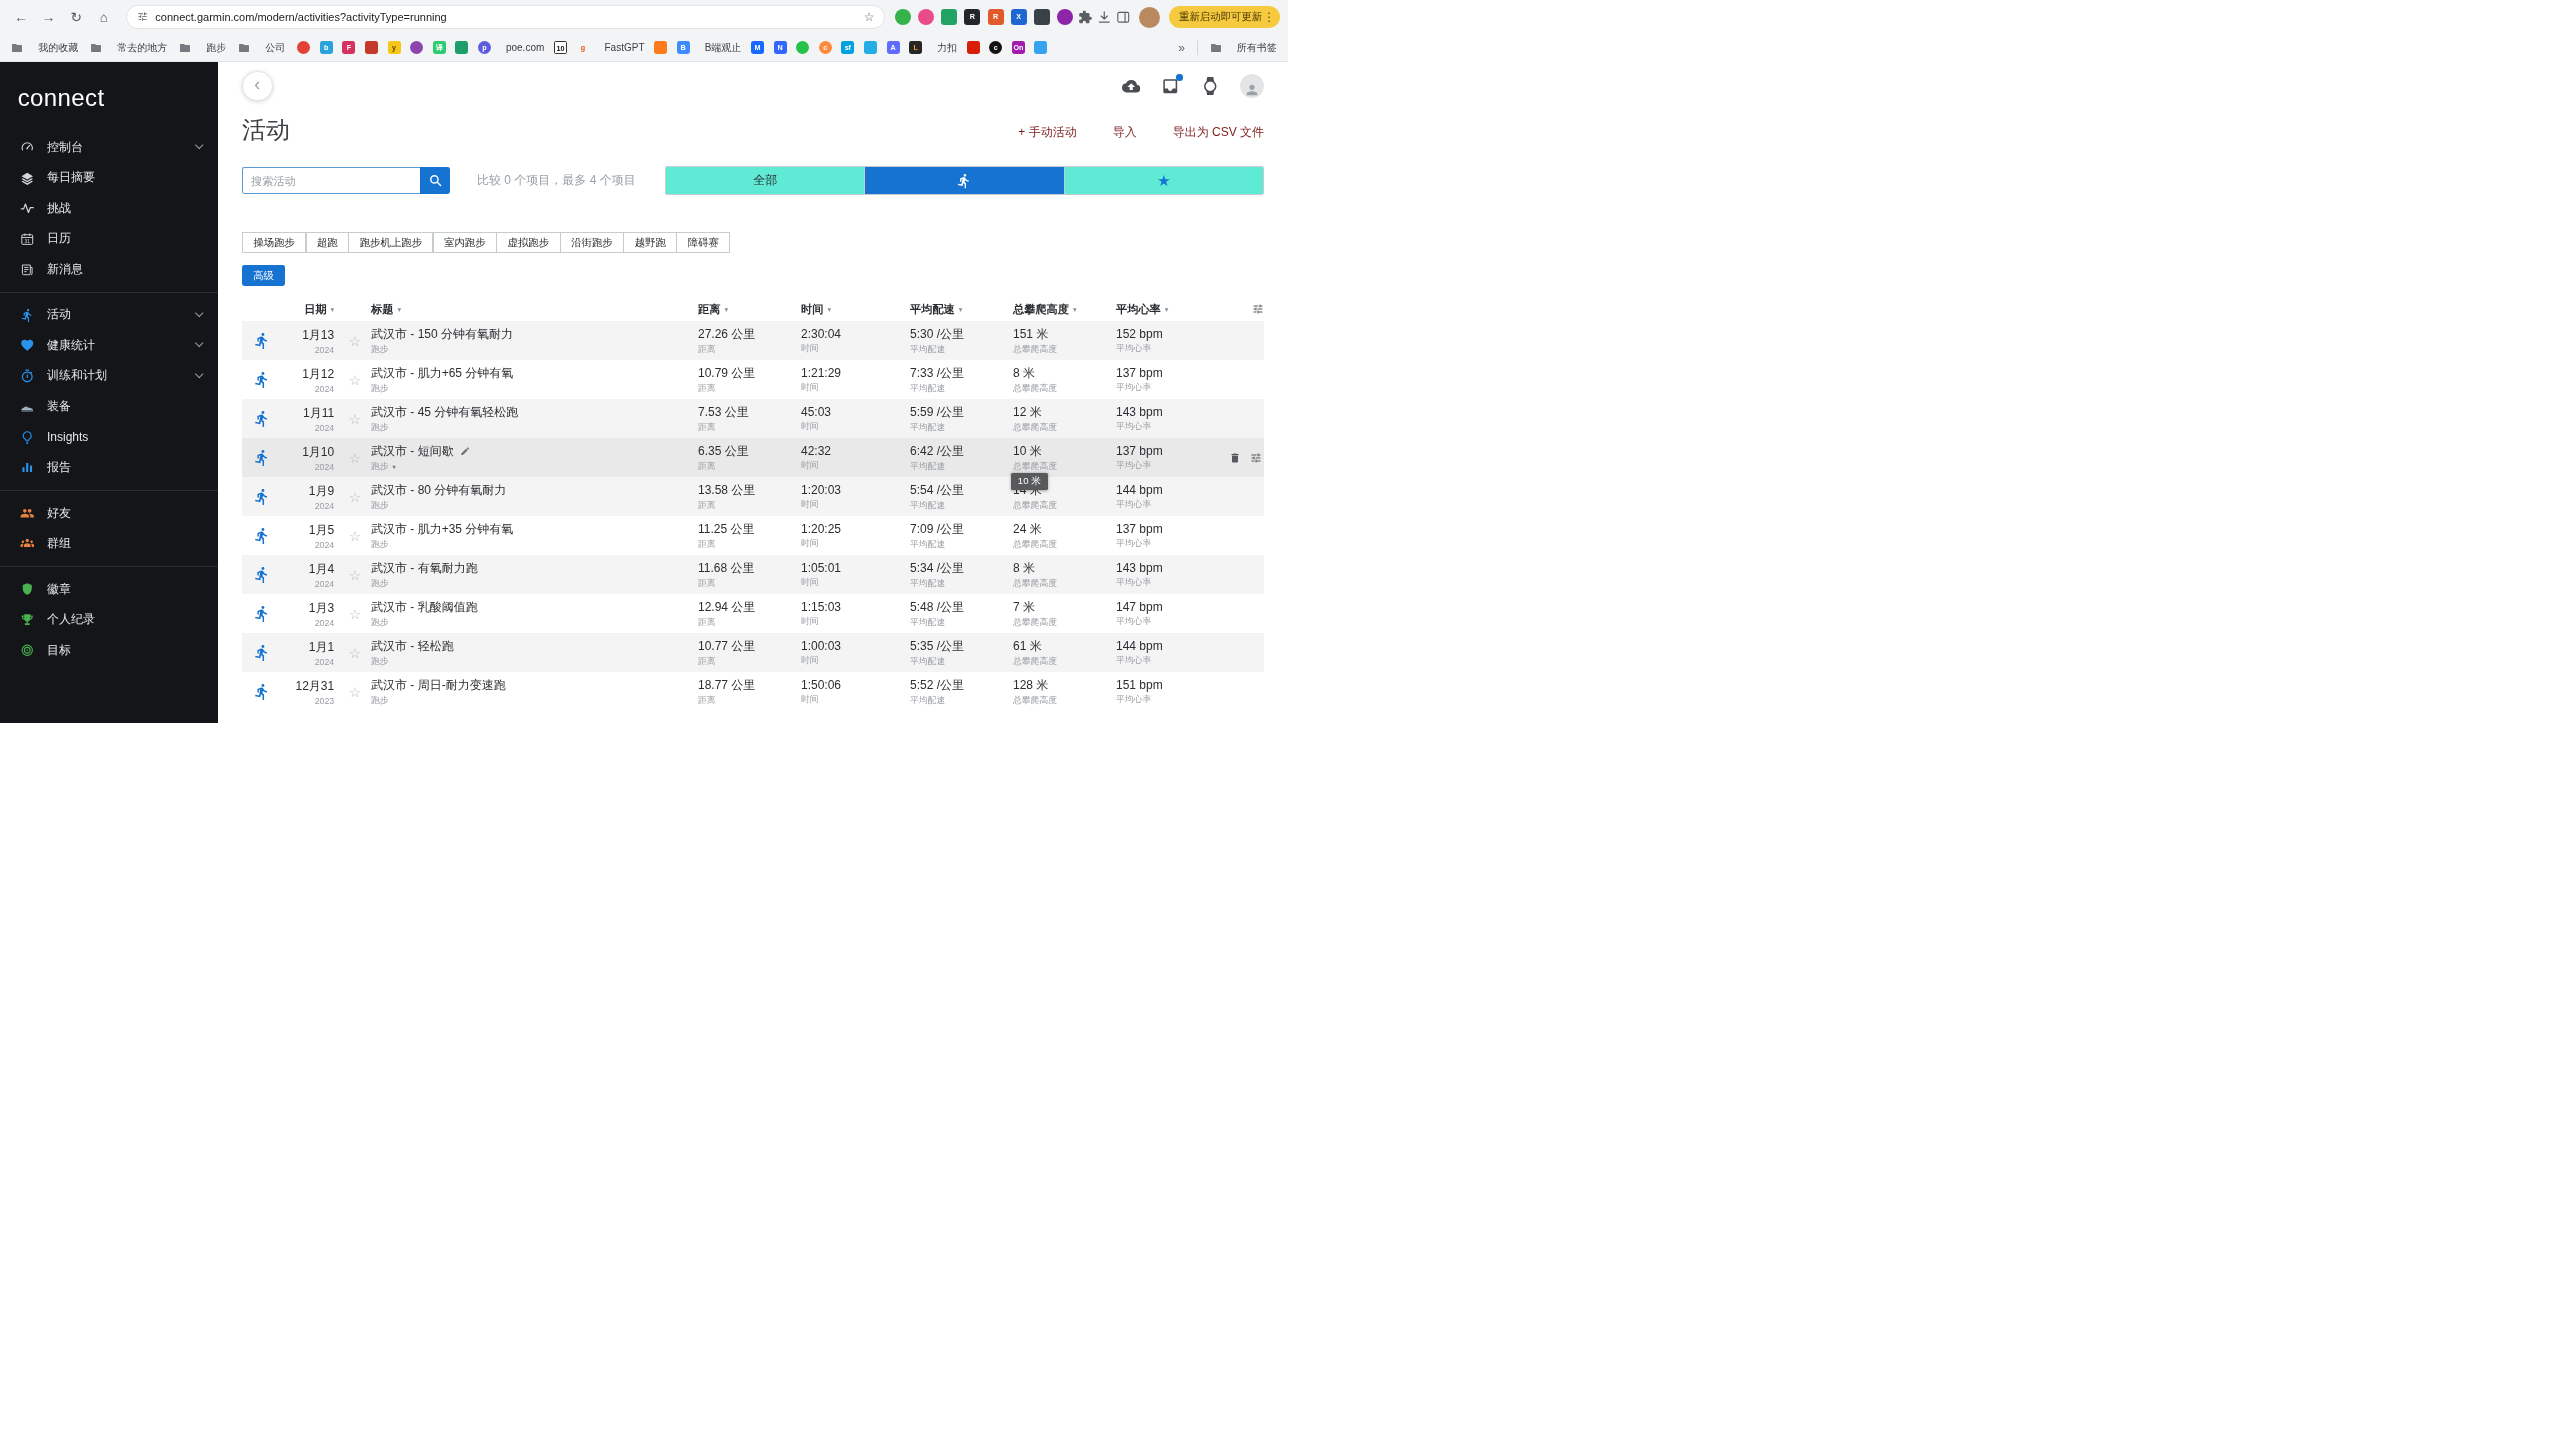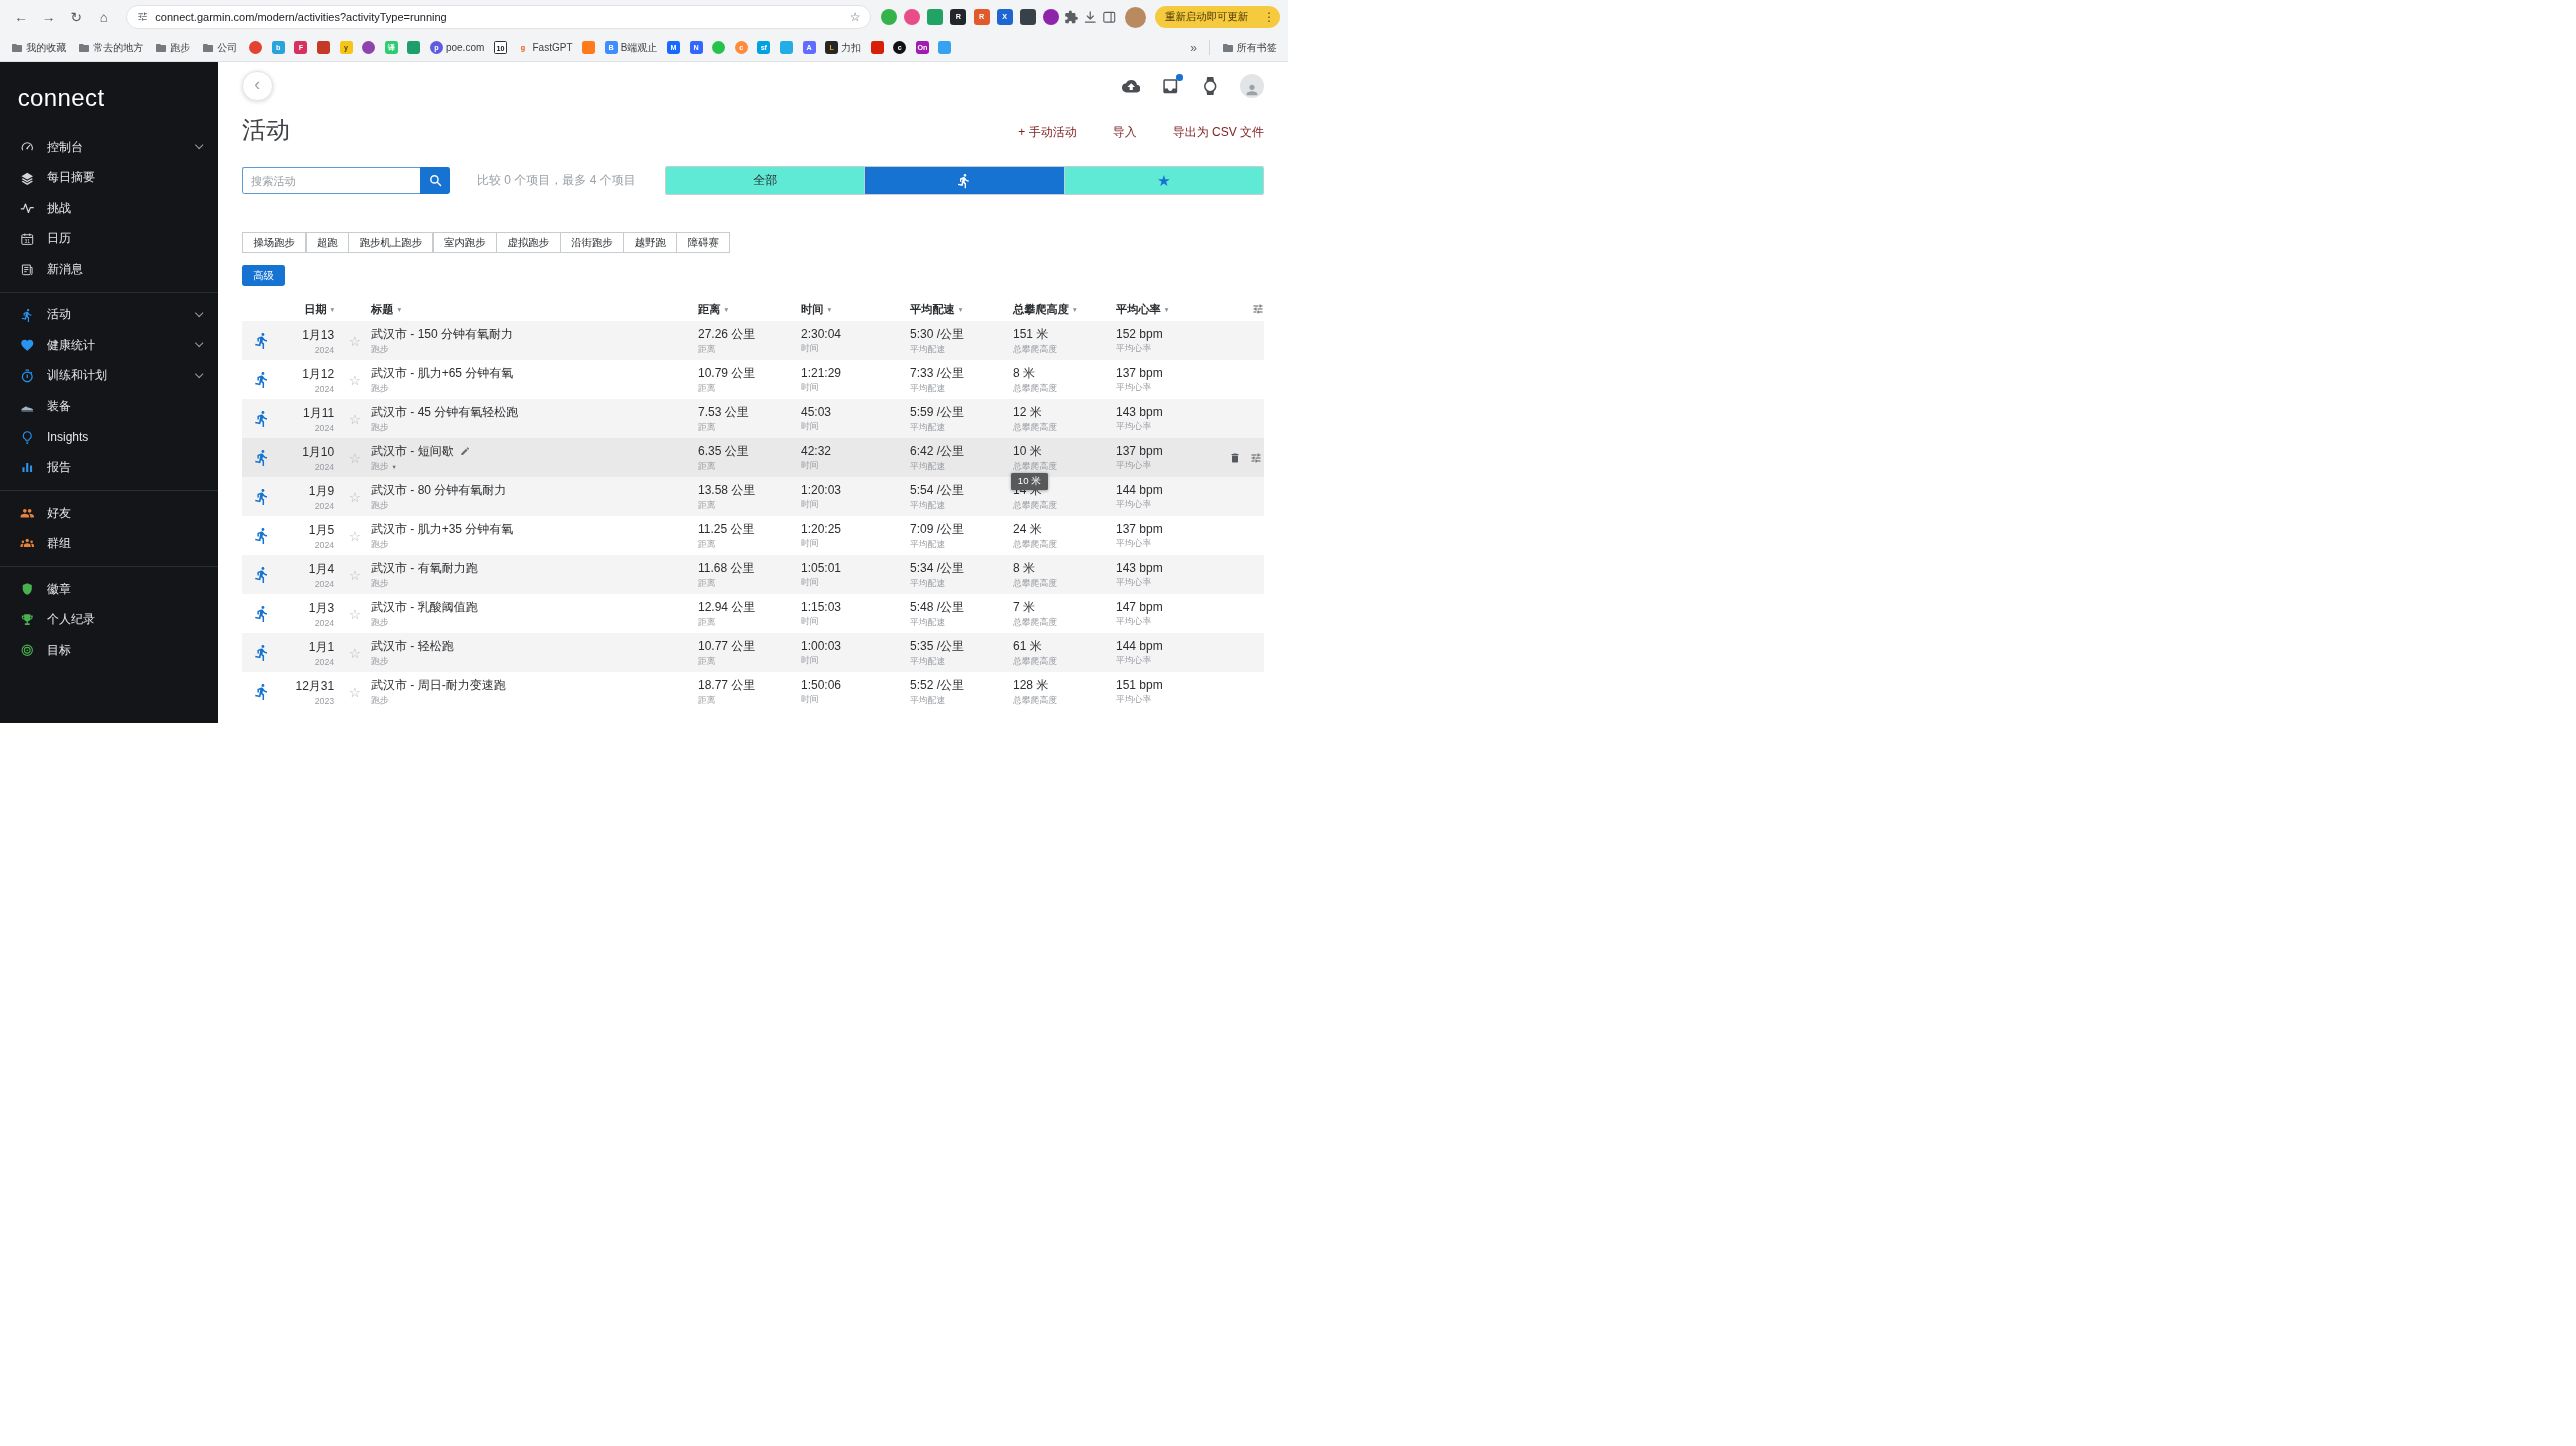--- a/index.html
+++ b/index.html
@@ -19,26 +19,26 @@
   .omnibox{flex:1 1 auto;height:24px;background:#fff;border:0.8px solid #e1e3e6;border-radius:13px;
     display:flex;align-items:center;padding:0 9.6px;gap:7.2px;margin:0 8px;min-width:0;}
   .omni-tune{color:#5f6368;display:flex;}
   .url{font-size:11px;color:#202124;white-space:nowrap;overflow:hidden;}
   .omni-star{margin-left:auto;color:#5f6368;font-size:12px;}
   .ext-strip{display:flex;align-items:center;gap:7.2px;flex:0 0 auto;}
   .ext-ico{width:16px;height:16px;text-align:center;font-weight:bold;font-size:7.2px;line-height:16px;color:#fff;flex:0 0 auto;}
   .tool-ico{color:#5a5f64;display:flex;align-items:center;margin-left:3.2px;}
   .chrome-avatar{width:21px;height:21px;border-radius:50%;background:#b98960;margin-left:6.4px;flex:0 0 auto;}
   .update-chip{margin-left:8px;height:22.5px;background:#f6ca3e;border-radius:11.2px;display:flex;align-items:center;
-    padding:0 4.8px 0 9.6px;font-size:10.4px;color:#4a3a06;white-space:nowrap;flex:0 0 auto;gap:15px;}
+    padding:0 4.8px 0 9.6px;font-size:10.4px;color:#4a3a06;white-space:nowrap;flex:0 0 auto;gap:1px;}
   .kebab{font-size:12px;color:#5b4a10;}
 
   .bookmarks-bar{height:28px;background:#f3f4f6;border-bottom:0.8px solid #e0e2e5;display:flex;align-items:center;
     padding:0 11.2px;gap:12px;overflow:hidden;}
-  .bm{display:flex;align-items:center;gap:3px;flex:0 0 auto;}
+  .bm{display:flex;align-items:center;gap:15px;flex:0 0 auto;}
   .bm-label{font-size:10px;color:#3c4043;white-space:nowrap;}
   .bm-ico{width:13px;height:13px;text-align:center;font-weight:bold;font-size:7.2px;line-height:13px;color:#fff;border-radius:2.4px;flex:0 0 auto;}
   .folder-ic{display:flex;color:#747a80;}
   .bm-overflow{font-size:12px;color:#5f6368;margin-left:auto;}
   .bm-sep{width:0.8px;height:14.5px;background:#d4d6d9;}
 
   
   .app{display:flex;height:662px;}
 
   

